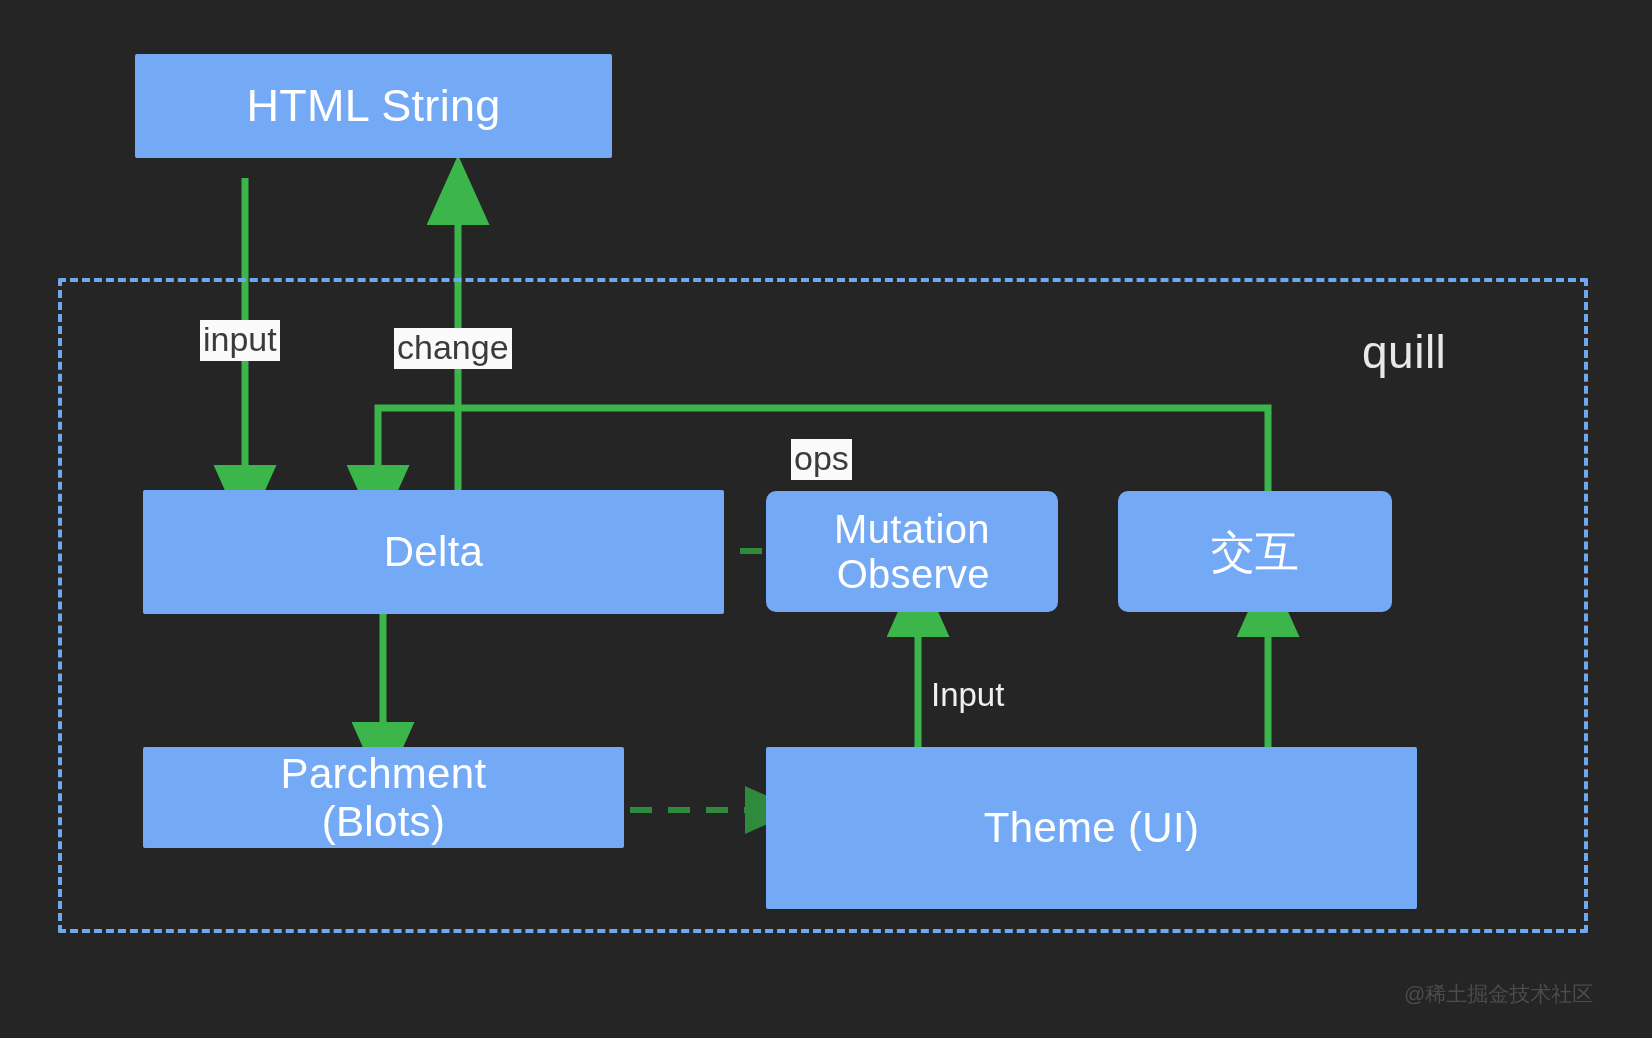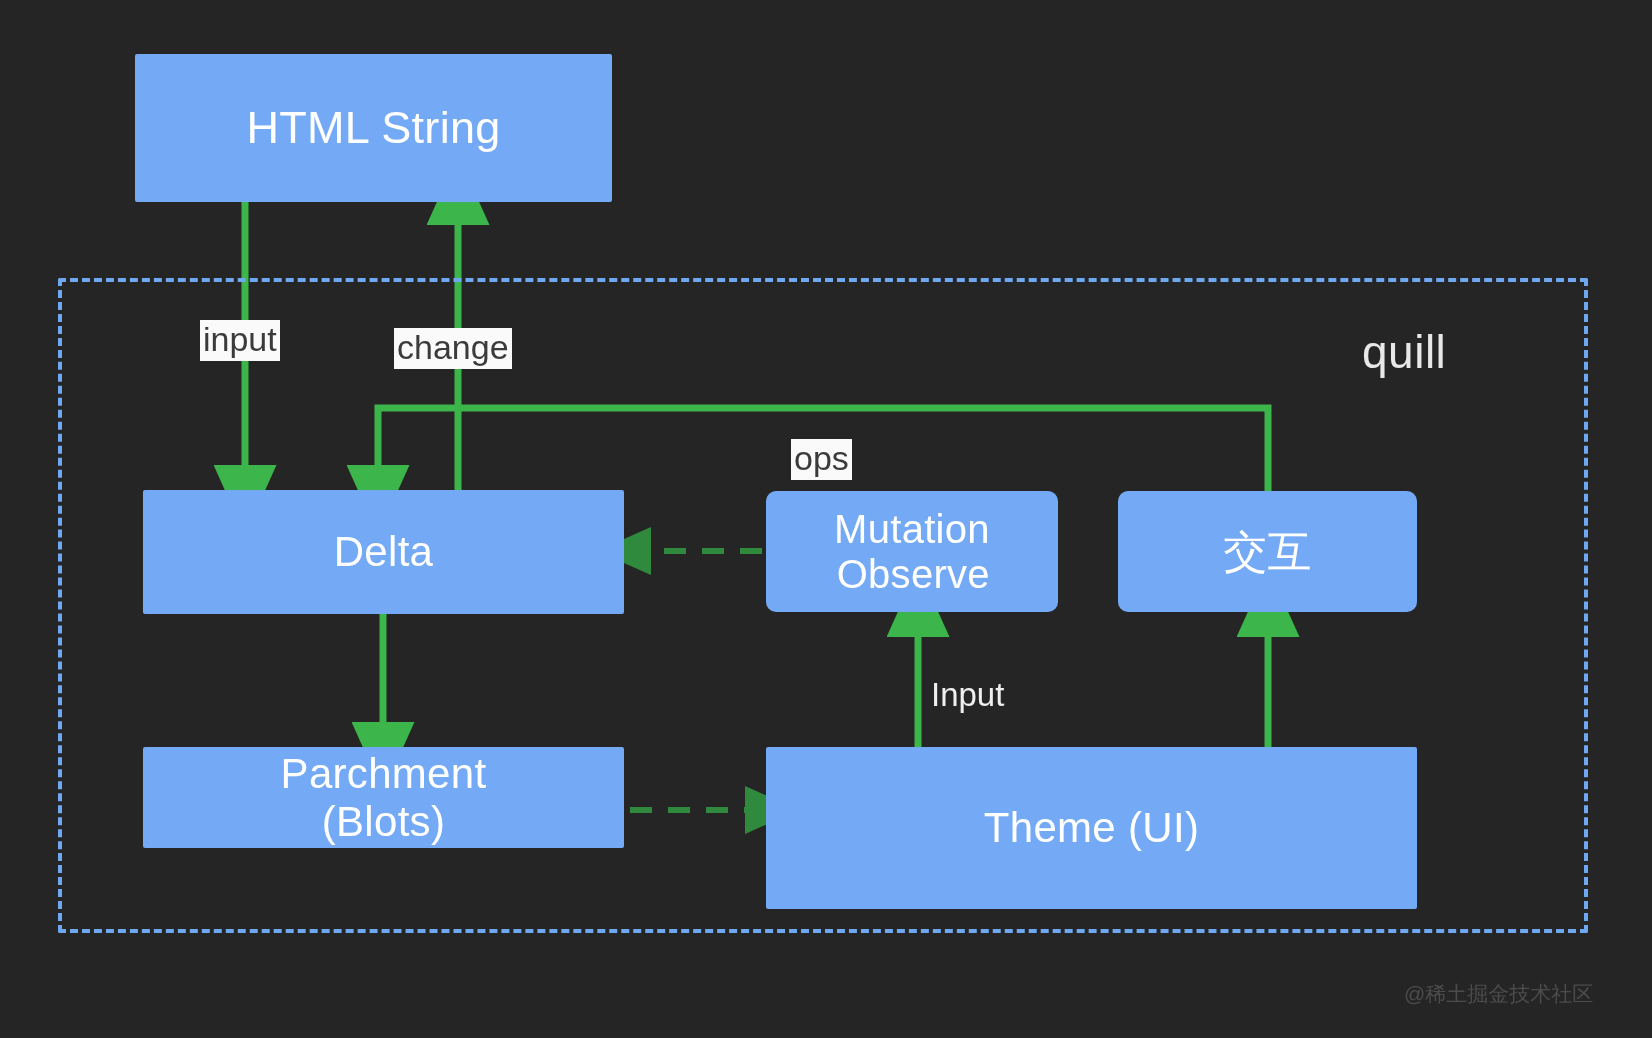--- a/index.html
+++ b/index.html
@@ -52,24 +52,24 @@
     justify-content: center;
     text-align: center;
     line-height: 1.12;
     box-sizing: border-box;
     font-size: 42px;
     letter-spacing: 0.3px;
   }
   .node.sharp { border-radius: 2px; }
   .node.round { border-radius: 10px; text-align: right; }
 
-  #node-html     { left: 135px; top: 54px;  width: 477px; height: 148px; font-size: 45px; }
-  #node-delta    { left: 143px; top: 490px; width: 481px; height: 124px; }
+  #node-html     { left: 135px; top: 54px;  width: 477px; height: 104px; font-size: 45px; }
+  #node-delta    { left: 143px; top: 490px; width: 581px; height: 124px; }
   #node-mutation { left: 766px; top: 491px; width: 292px; height: 121px; font-size: 40px; }
-  #node-interact { left: 1118px;top: 491px; width: 299px; height: 121px; font-size: 44px; }
+  #node-interact { left: 1118px;top: 491px; width: 274px; height: 121px; font-size: 44px; }
   #node-parchment{ left: 143px; top: 747px; width: 481px; height: 101px; }
   #node-theme    { left: 766px; top: 747px; width: 651px; height: 162px; }
 
   .node .multiline { white-space: pre-line; }
 
   
   .edge-label-chip {
     position: absolute;
     background: #fafafa;
     color: #3b3b3b;

